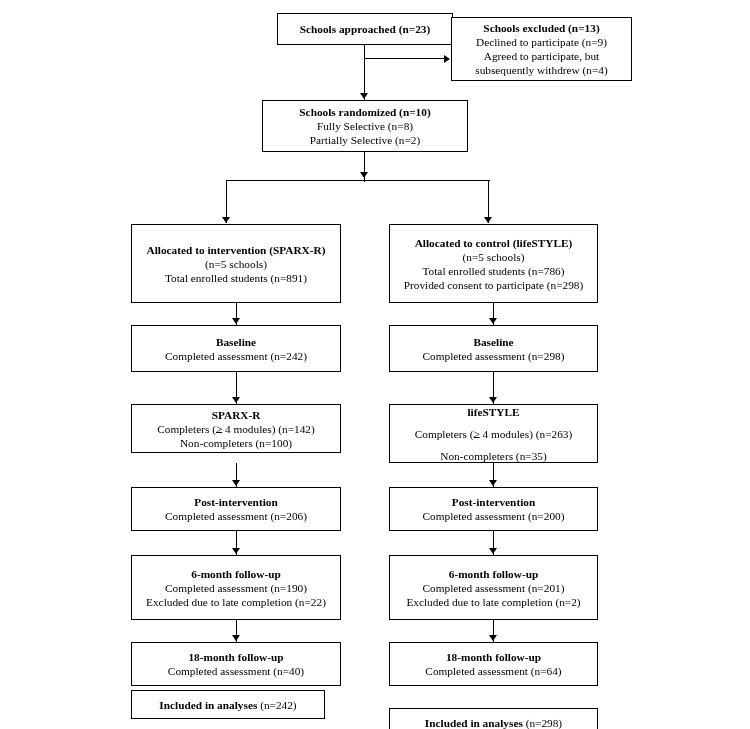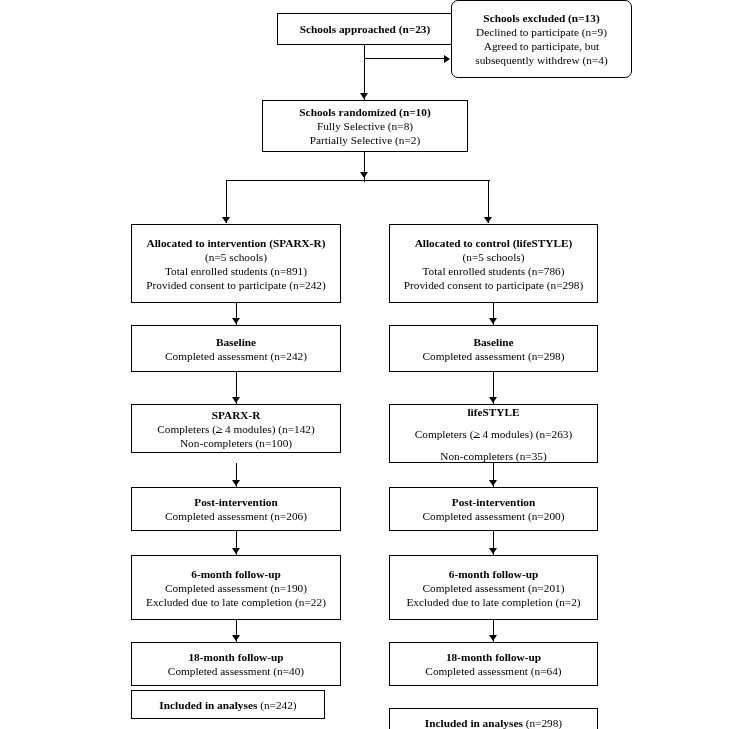--- a/index.html
+++ b/index.html
@@ -113,38 +113,37 @@
   <div class="arrow-d" style="left:489px; top:480px;"></div>
   <div class="vline" style="left:493px; top:531px; height:24px;"></div>
   <div class="arrow-d" style="left:489px; top:548px;"></div>
   <div class="vline" style="left:493px; top:620px; height:22px;"></div>
   <div class="arrow-d" style="left:489px; top:635px;"></div>
 
   <div class="box" style="left:277px; top:13px; width:176px; height:32px;">
     <span class="ln b">Schools approached (n=23)</span>
   </div>
 
-  <div class="box" style="left:451px; top:0; width:181px; height:78px;border-radius:7px;">
+  <div class="box" style="left:451px; top:17px; width:181px; height:64px;">
     <span class="ln b">Schools excluded (n=13)</span>
     <span class="ln">Declined to participate (n=9)</span>
     <span class="ln">Agreed to participate, but</span>
     <span class="ln">subsequently withdrew (n=4)</span>
   </div>
 
   <div class="box" style="left:262px; top:100px; width:206px; height:52px;">
     <span class="ln b">Schools randomized (n=10)</span>
     <span class="ln">Fully Selective (n=8)</span>
     <span class="ln">Partially Selective (n=2)</span>
   </div>
 
   <div class="box" style="left:131px; top:224px; width:210px; height:79px;">
     <span class="ln b">Allocated to intervention (SPARX-R)</span>
     <span class="ln">(n=5 schools)</span>
     <span class="ln">Total enrolled students (n=891)</span>
-    <span class="ln">Provided consent to participate (n=242)</span>
   </div>
 
   <div class="box" style="left:389px; top:224px; width:209px; height:79px;">
     <span class="ln b">Allocated to control (lifeSTYLE)</span>
     <span class="ln">(n=5 schools)</span>
     <span class="ln">Total enrolled students (n=786)</span>
     <span class="ln">Provided consent to participate (n=298)</span>
   </div>
 
   <div class="box" style="left:131px; top:325px; width:210px; height:47px;">

